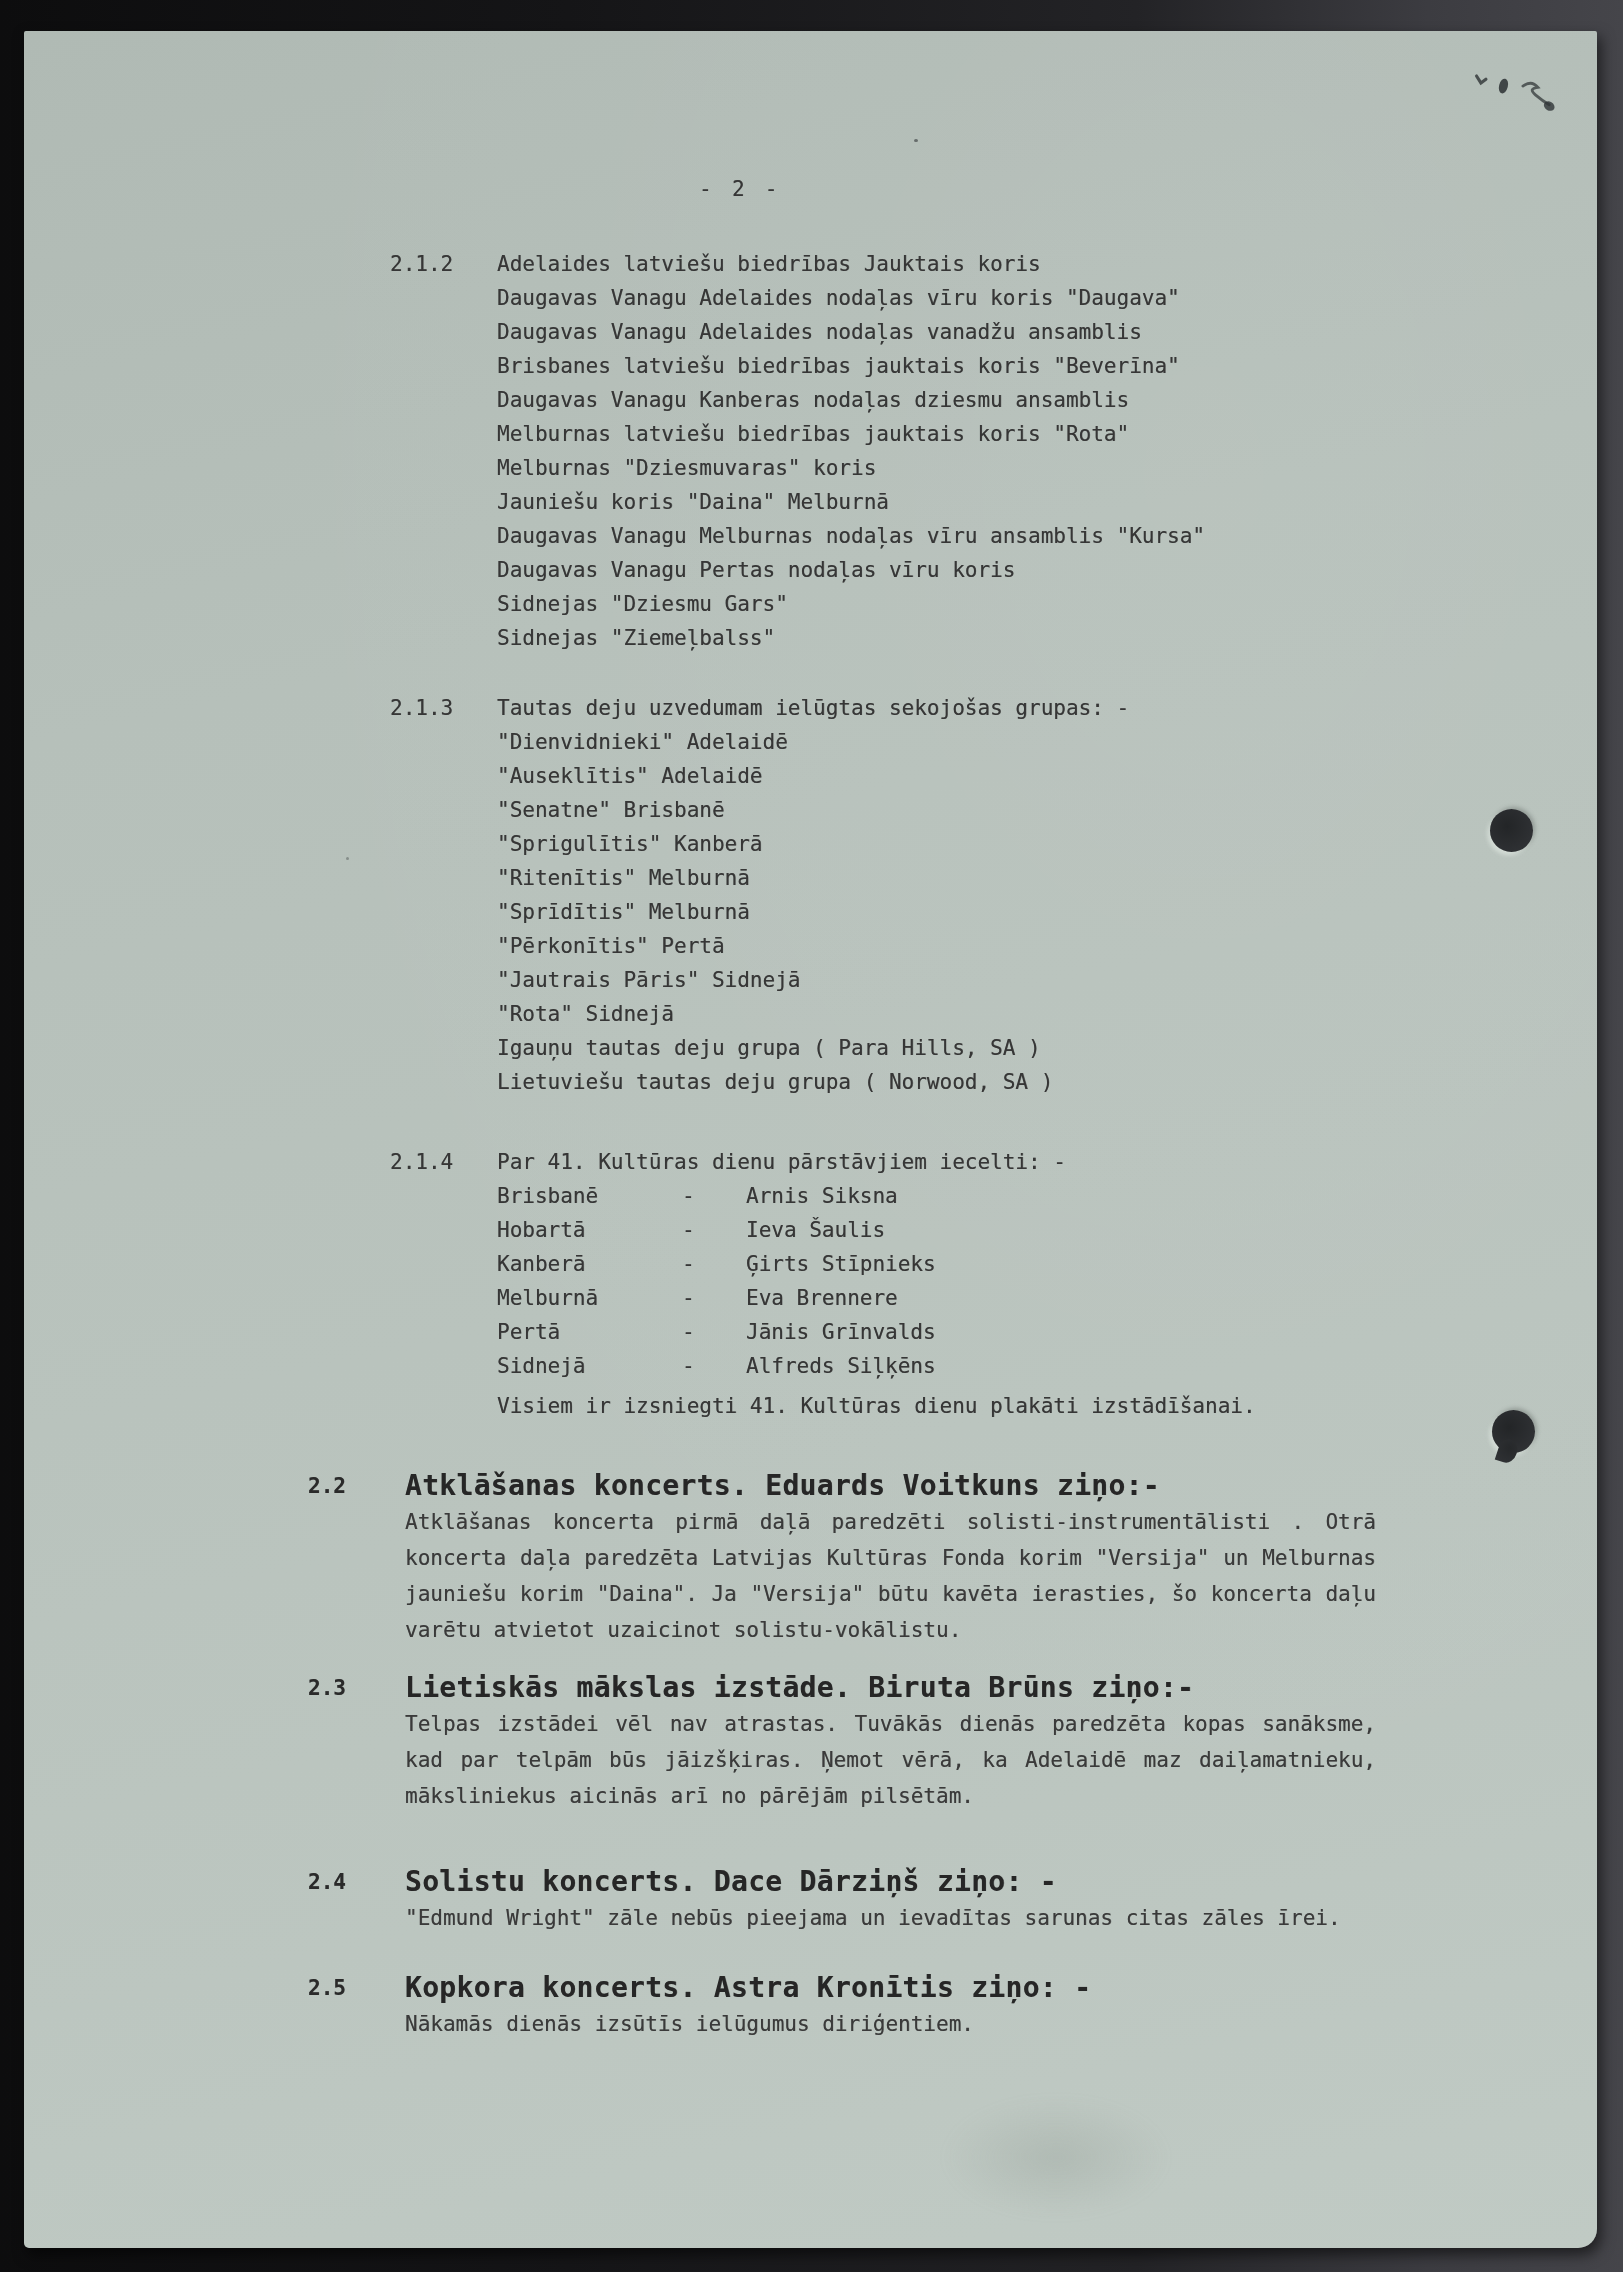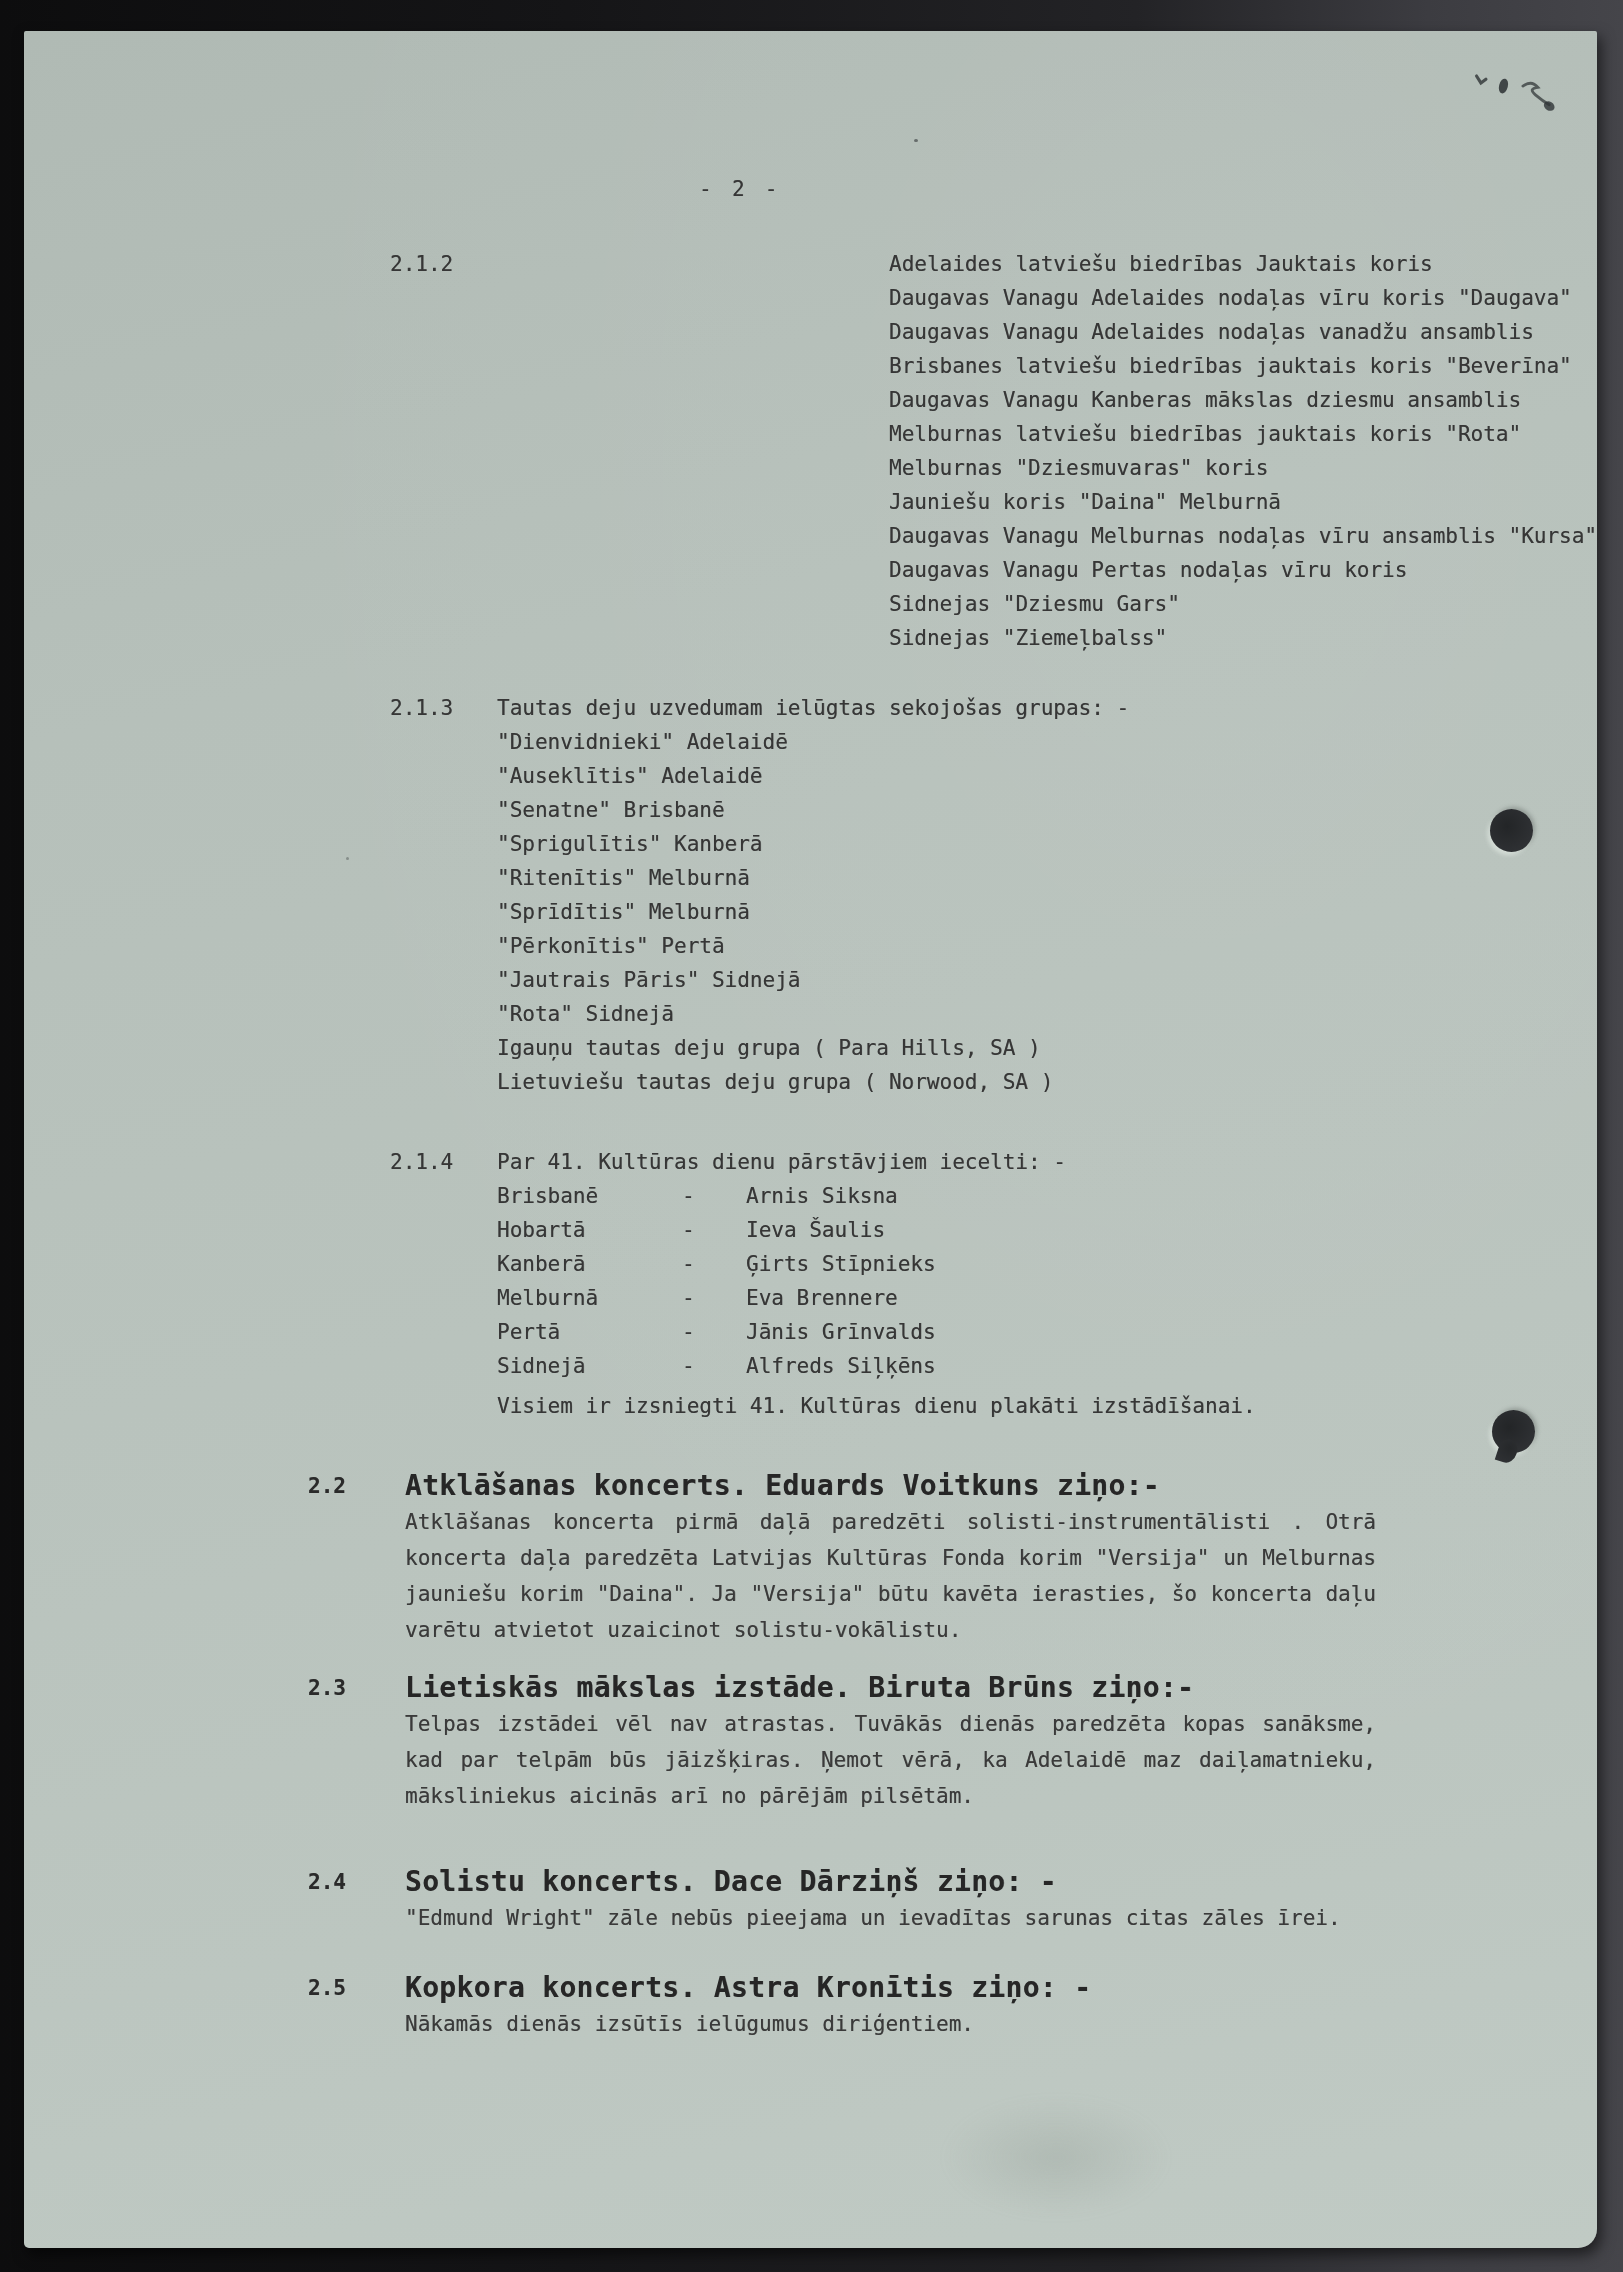--- a/index.html
+++ b/index.html
@@ -17,21 +17,21 @@
     box-shadow:3.8px 6.3px 14px rgba(0,0,0,0.55);
     color:#363636;
     font-size:21px;
     text-shadow:0.3px 0.3px 0.4px rgba(40,40,40,0.45);
   }
   .content{position:relative;padding-top:141px;}
   .pageno{margin-left:675px;line-height:34px;letter-spacing:3.8px;}
   
   .sub{display:flex;margin-left:366px;line-height:34px;}
   .sub .num{width:107px;flex:none;}
-  .sub-212{margin-top:41px;justify-content:space-between;}
+  .sub-212{margin-top:41px;}
   .sub-213{margin-top:36px;}
   .sub-214{margin-top:46px;}
   .plain-list div{white-space:pre;}
   .rep-row{display:flex;}
   .rep-city{width:185px;flex:none;}
   .rep-dash{width:64px;flex:none;}
   .rep-note{margin-top:6.3px;}
   
   .sec{display:flex;margin-left:284px;line-height:36px;}
   .sec .num{width:97px;flex:none;font-weight:bold;color:#2a2a2a;}
@@ -78,21 +78,21 @@
     <div class="pageno">- 2 -</div>
 
     <div class="sub sub-212">
       <div class="num">2.1.2</div>
       <div>
         <div class="plain-list">
           <div>Adelaides latviešu biedrības Jauktais koris</div>
           <div>Daugavas Vanagu Adelaides nodaļas vīru koris "Daugava"</div>
           <div>Daugavas Vanagu Adelaides nodaļas vanadžu ansamblis</div>
           <div>Brisbanes latviešu biedrības jauktais koris "Beverīna"</div>
-          <div>Daugavas Vanagu Kanberas mākslas dziesmu ansamblis</div>
+          <div>Daugavas Vanagu Kanberas nodaļas dziesmu ansamblis</div>
           <div>Melburnas latviešu biedrības jauktais koris "Rota"</div>
           <div>Melburnas "Dziesmuvaras" koris</div>
           <div>Jauniešu koris "Daina" Melburnā</div>
           <div>Daugavas Vanagu Melburnas nodaļas vīru ansamblis "Kursa"</div>
           <div>Daugavas Vanagu Pertas nodaļas vīru koris</div>
           <div>Sidnejas "Dziesmu Gars"</div>
           <div>Sidnejas "Ziemeļbalss"</div>
         </div>
       </div>
     </div>

